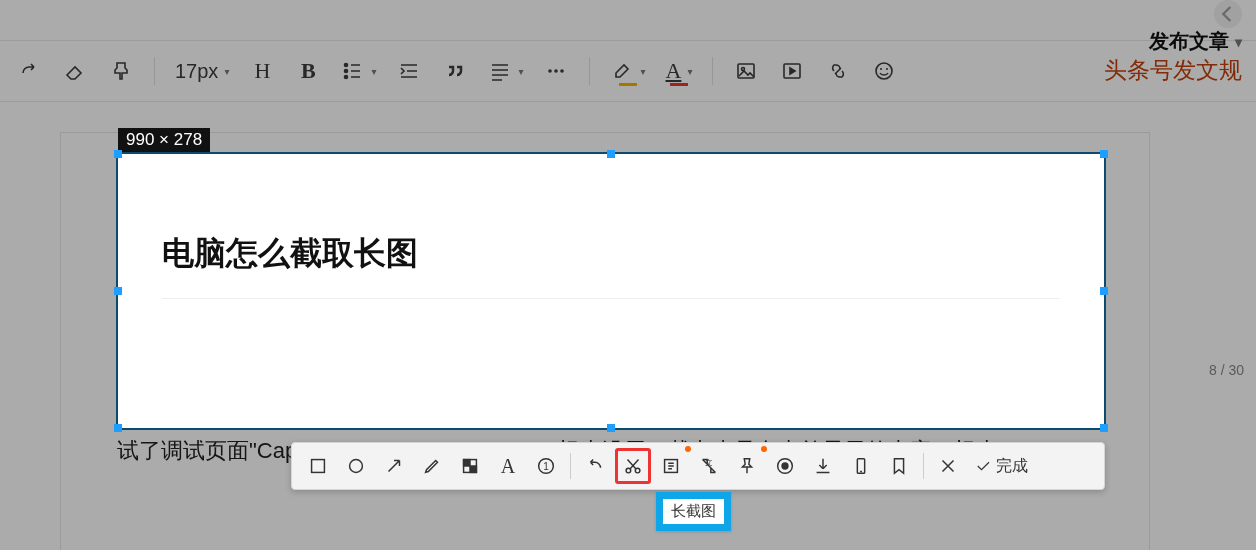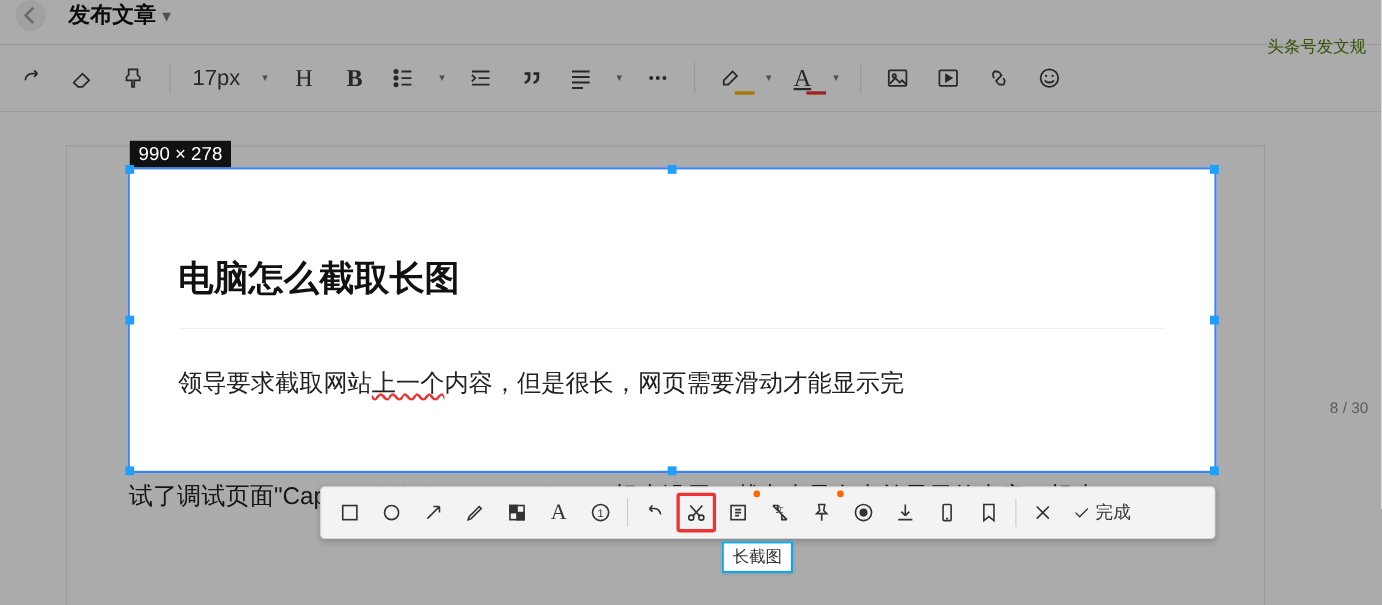--- a/index.html
+++ b/index.html
@@ -2,74 +2,74 @@
 <html><head>
 <meta charset="utf-8">
 <style>
   html,body{margin:0;padding:0;width:1256px;height:550px;font-family:"PingFang SC","Microsoft YaHei",Arial,sans-serif;overflow:hidden;background:#fff;}
   *{box-sizing:border-box;}
 
   
   .page{position:relative;width:1256px;height:550px;background:#fff;}
 
   
-  .header{display:flex;align-items:flex-start;height:40px;padding:0 14px;}
+  .header{display:flex;align-items:flex-end;height:40px;padding:0 14px;flex-direction:column;}
   .back-btn{width:28px;height:28px;border-radius:50%;background:#f0f0f0;display:flex;align-items:center;justify-content:center;color:#9e9e9e;}
   .header-title{margin-left:20px;font-size:20px;font-weight:600;color:#111;display:flex;align-items:center;gap:6px;}
   .header-title .caret{font-size:14px;color:#777;}
   .header-spacer{flex:1;}
-  .header-right{font-size:15px;color:#4d7c0f;margin-top:33px;}
+  .header-right{font-size:23px;color:#c2410c;}
 
   
   .toolbar{display:flex;align-items:center;height:62px;border-top:1px solid #e8e8e8;border-bottom:1px solid #e8e8e8;padding:0 8px;gap:4px;}
   .tool{width:42px;height:42px;display:flex;align-items:center;justify-content:center;color:#3c3c3c;border-radius:4px;}
   .tool svg{width:24px;height:24px;stroke:#3c3c3c;stroke-width:1.6;fill:none;}
-  .tool.wide{width:auto;padding:0 8px;gap:20px;font-size:20px;}
+  .tool.wide{width:auto;padding:0 8px;gap:6px;font-size:20px;}
   .tool .d{font-size:10px;color:#777;}
   .sep{width:1px;height:28px;background:#e2e2e2;margin:0 8px;}
   .tool .letter{font-size:22px;font-family:Georgia,serif;}
   .tool .bold{font-weight:700;}
   .color-bar{position:absolute;bottom:6px;width:18px;height:3px;}
 
   
   .editor{padding:30px 60px;position:relative;}
   .doc{background:#fff;border:1px solid #e8e8e8;padding:44px 56px;width:1090px;min-height:420px;}
   .doc h1{font-size:32px;font-weight:700;margin:0 0 30px 0;color:#111;}
   .doc hr{border:none;border-top:1px solid #eee;margin:0 0 40px 0;}
   .doc p{font-size:22px;line-height:2.1;color:#222;margin:0 0 22px 0;}
   .squiggle{position:relative;display:inline-block;}
   .squiggle::after{content:"";position:absolute;left:0;right:0;bottom:-4px;height:4px;background:repeating-linear-gradient(135deg,#e33 0 3px,transparent 3px 6px);}
   .counter{position:absolute;top:260px;right:12px;font-size:14px;color:#888;}
 
   
   .dim{position:absolute;inset:0;background:rgba(0,0,0,0.33);}
 
   
-  .sel{position:absolute;border:2px solid #3b82f6;background:#fff;}
+  .sel{position:absolute;border:2px solid #0c4a6e;background:#fff;}
   .sel .dims{position:absolute;left:0;top:-26px;background:#111;color:#fff;font-size:17px;padding:2px 8px;}
   .sel-title{font-size:32px;font-weight:700;margin:0;padding:78px 44px 22px 44px;color:#111;}
   .sel-hr{border:none;border-top:1px solid #eee;margin:0 44px 34px 44px;}
   .sel-p{font-size:22px;color:#222;padding:0 44px;margin:0;}
   .sel .sq2{text-decoration:underline wavy #e33;}
   .handle{position:absolute;width:8px;height:8px;background:#1e9fff;}
   .h-tl{left:-4px;top:-4px;} .h-tr{right:-4px;top:-4px;}
   .h-bl{left:-4px;bottom:-4px;} .h-br{right:-4px;bottom:-4px;}
   .h-tm{left:calc(50% - 4px);top:-4px;} .h-bm{left:calc(50% - 4px);bottom:-4px;}
   .h-ml{left:-4px;top:calc(50% - 4px);} .h-mr{right:-4px;top:calc(50% - 4px);}
 
   
   .palette{position:absolute;display:flex;align-items:center;background:#f3f3f3;border:1px solid #d5d5d5;border-radius:4px;height:48px;padding:0 8px;gap:2px;box-shadow:0 2px 6px rgba(0,0,0,.2);}
   .pal{width:36px;height:36px;display:flex;align-items:center;justify-content:center;color:#333;border-radius:3px;position:relative;}
   .pal svg{width:22px;height:22px;stroke:#333;stroke-width:1.6;fill:none;}
   .pal.active{border:3px solid #e33;}
   .pal-sep{width:1px;height:26px;background:#ccc;margin:0 4px;}
   .pal .dot{position:absolute;top:-2px;right:-2px;width:6px;height:6px;background:#f60;border-radius:50%;}
   .pal-done{padding:0 6px;font-size:16px;color:#333;display:flex;align-items:center;gap:4px;}
 
-  .tooltip{position:absolute;background:#fff;border:2px solid #0ea5e9;padding:3px 8px;font-size:15px;color:#333;box-shadow:0 1px 3px rgba(0,0,0,.15);}
+  .tooltip{position:absolute;background:#fff;border:7px solid #0ea5e9;padding:3px 8px;font-size:15px;color:#333;box-shadow:0 1px 3px rgba(0,0,0,.15);}
 </style>
 </head>
 <body>
 
 <div class="page">
 
   <div class="header">
     <div class="back-btn">
       <svg viewBox="0 0 24 24">
           <path d="M14 6l-6 6 6 6" stroke="#9e9e9e" stroke-width="2" fill="none"></path>
@@ -200,23 +200,20 @@
       <span>8</span><span> / </span><span>30</span>
     </div>
   </div>
 
   <div class="dim"></div>
 
   <div class="sel" style="left:116px;top:152px;width:990px;height:278px;">
     <div class="dims">990 × 278</div>
     <h1 class="sel-title">电脑怎么截取长图</h1>
     <hr class="sel-hr">
-    <p class="sel-p">
-      <span>领导要求截取网站</span><span class="sq2">上一个</span><span>内容，但是很长，网页需要滑动才能显示完</span>
-    </p>
     <div class="handle h-tl"></div>
     <div class="handle h-tm"></div>
     <div class="handle h-tr"></div>
     <div class="handle h-ml"></div>
     <div class="handle h-mr"></div>
     <div class="handle h-bl"></div>
     <div class="handle h-bm"></div>
     <div class="handle h-br"></div>
   </div>
 

